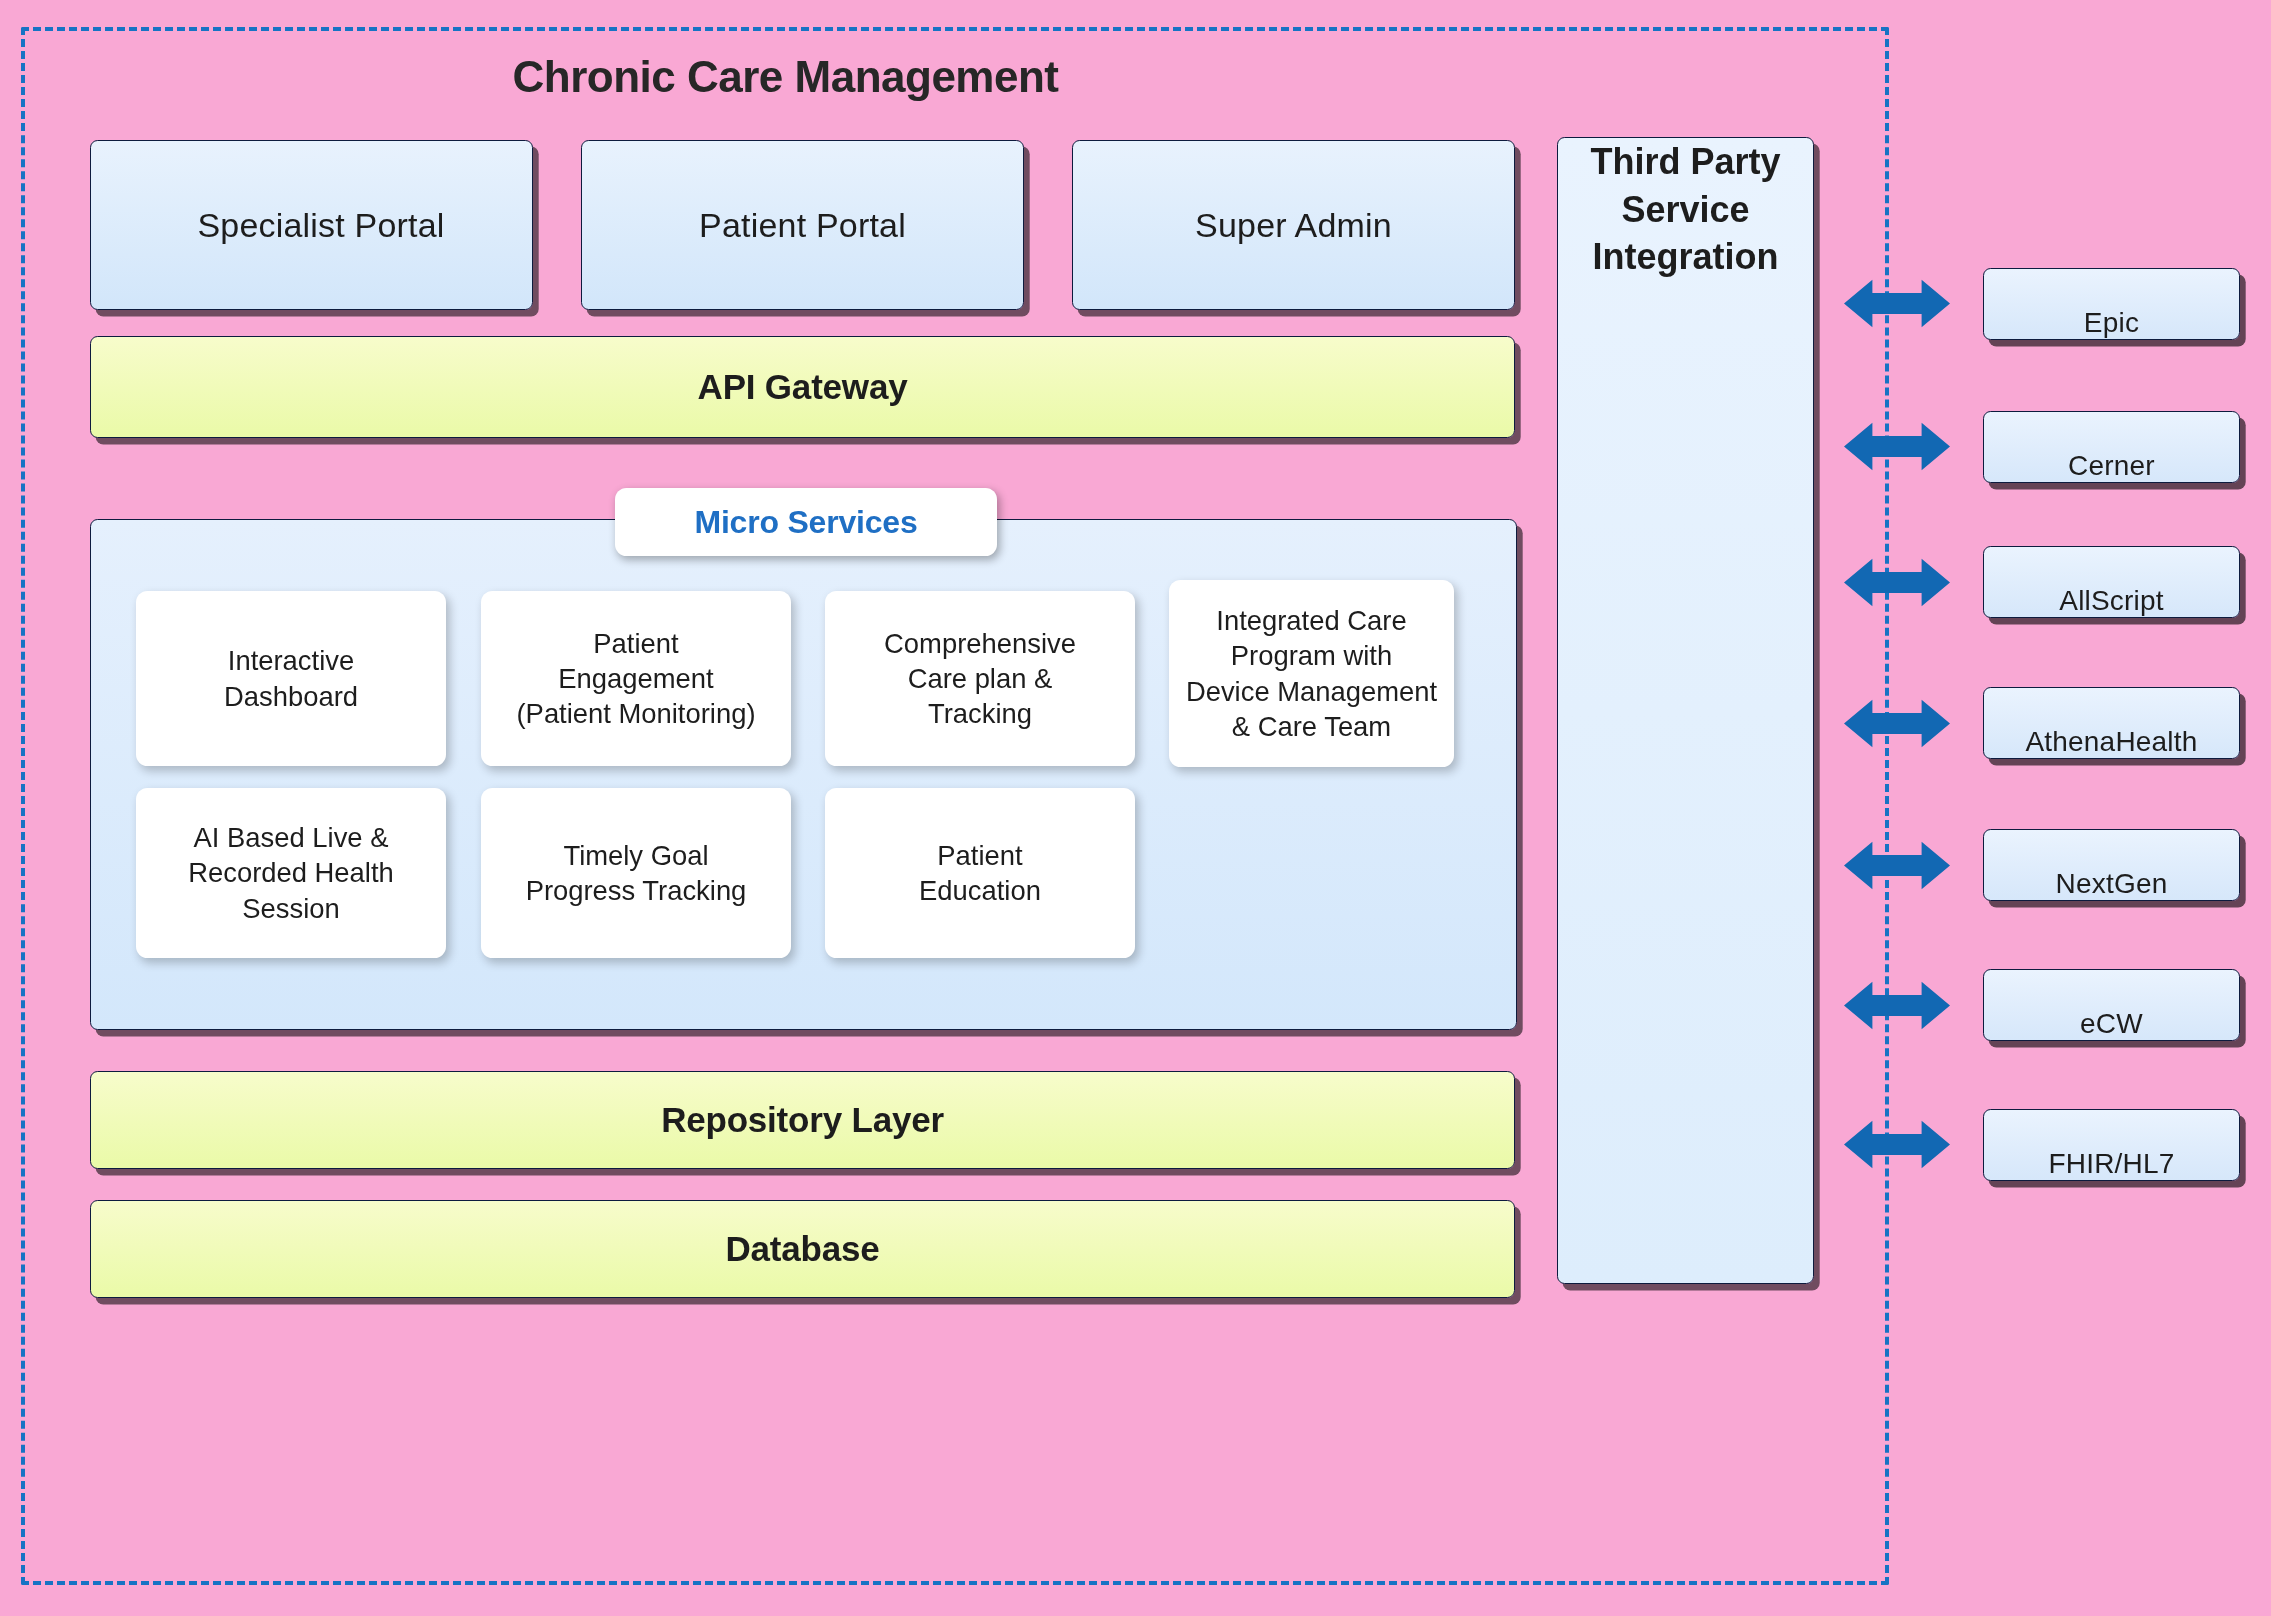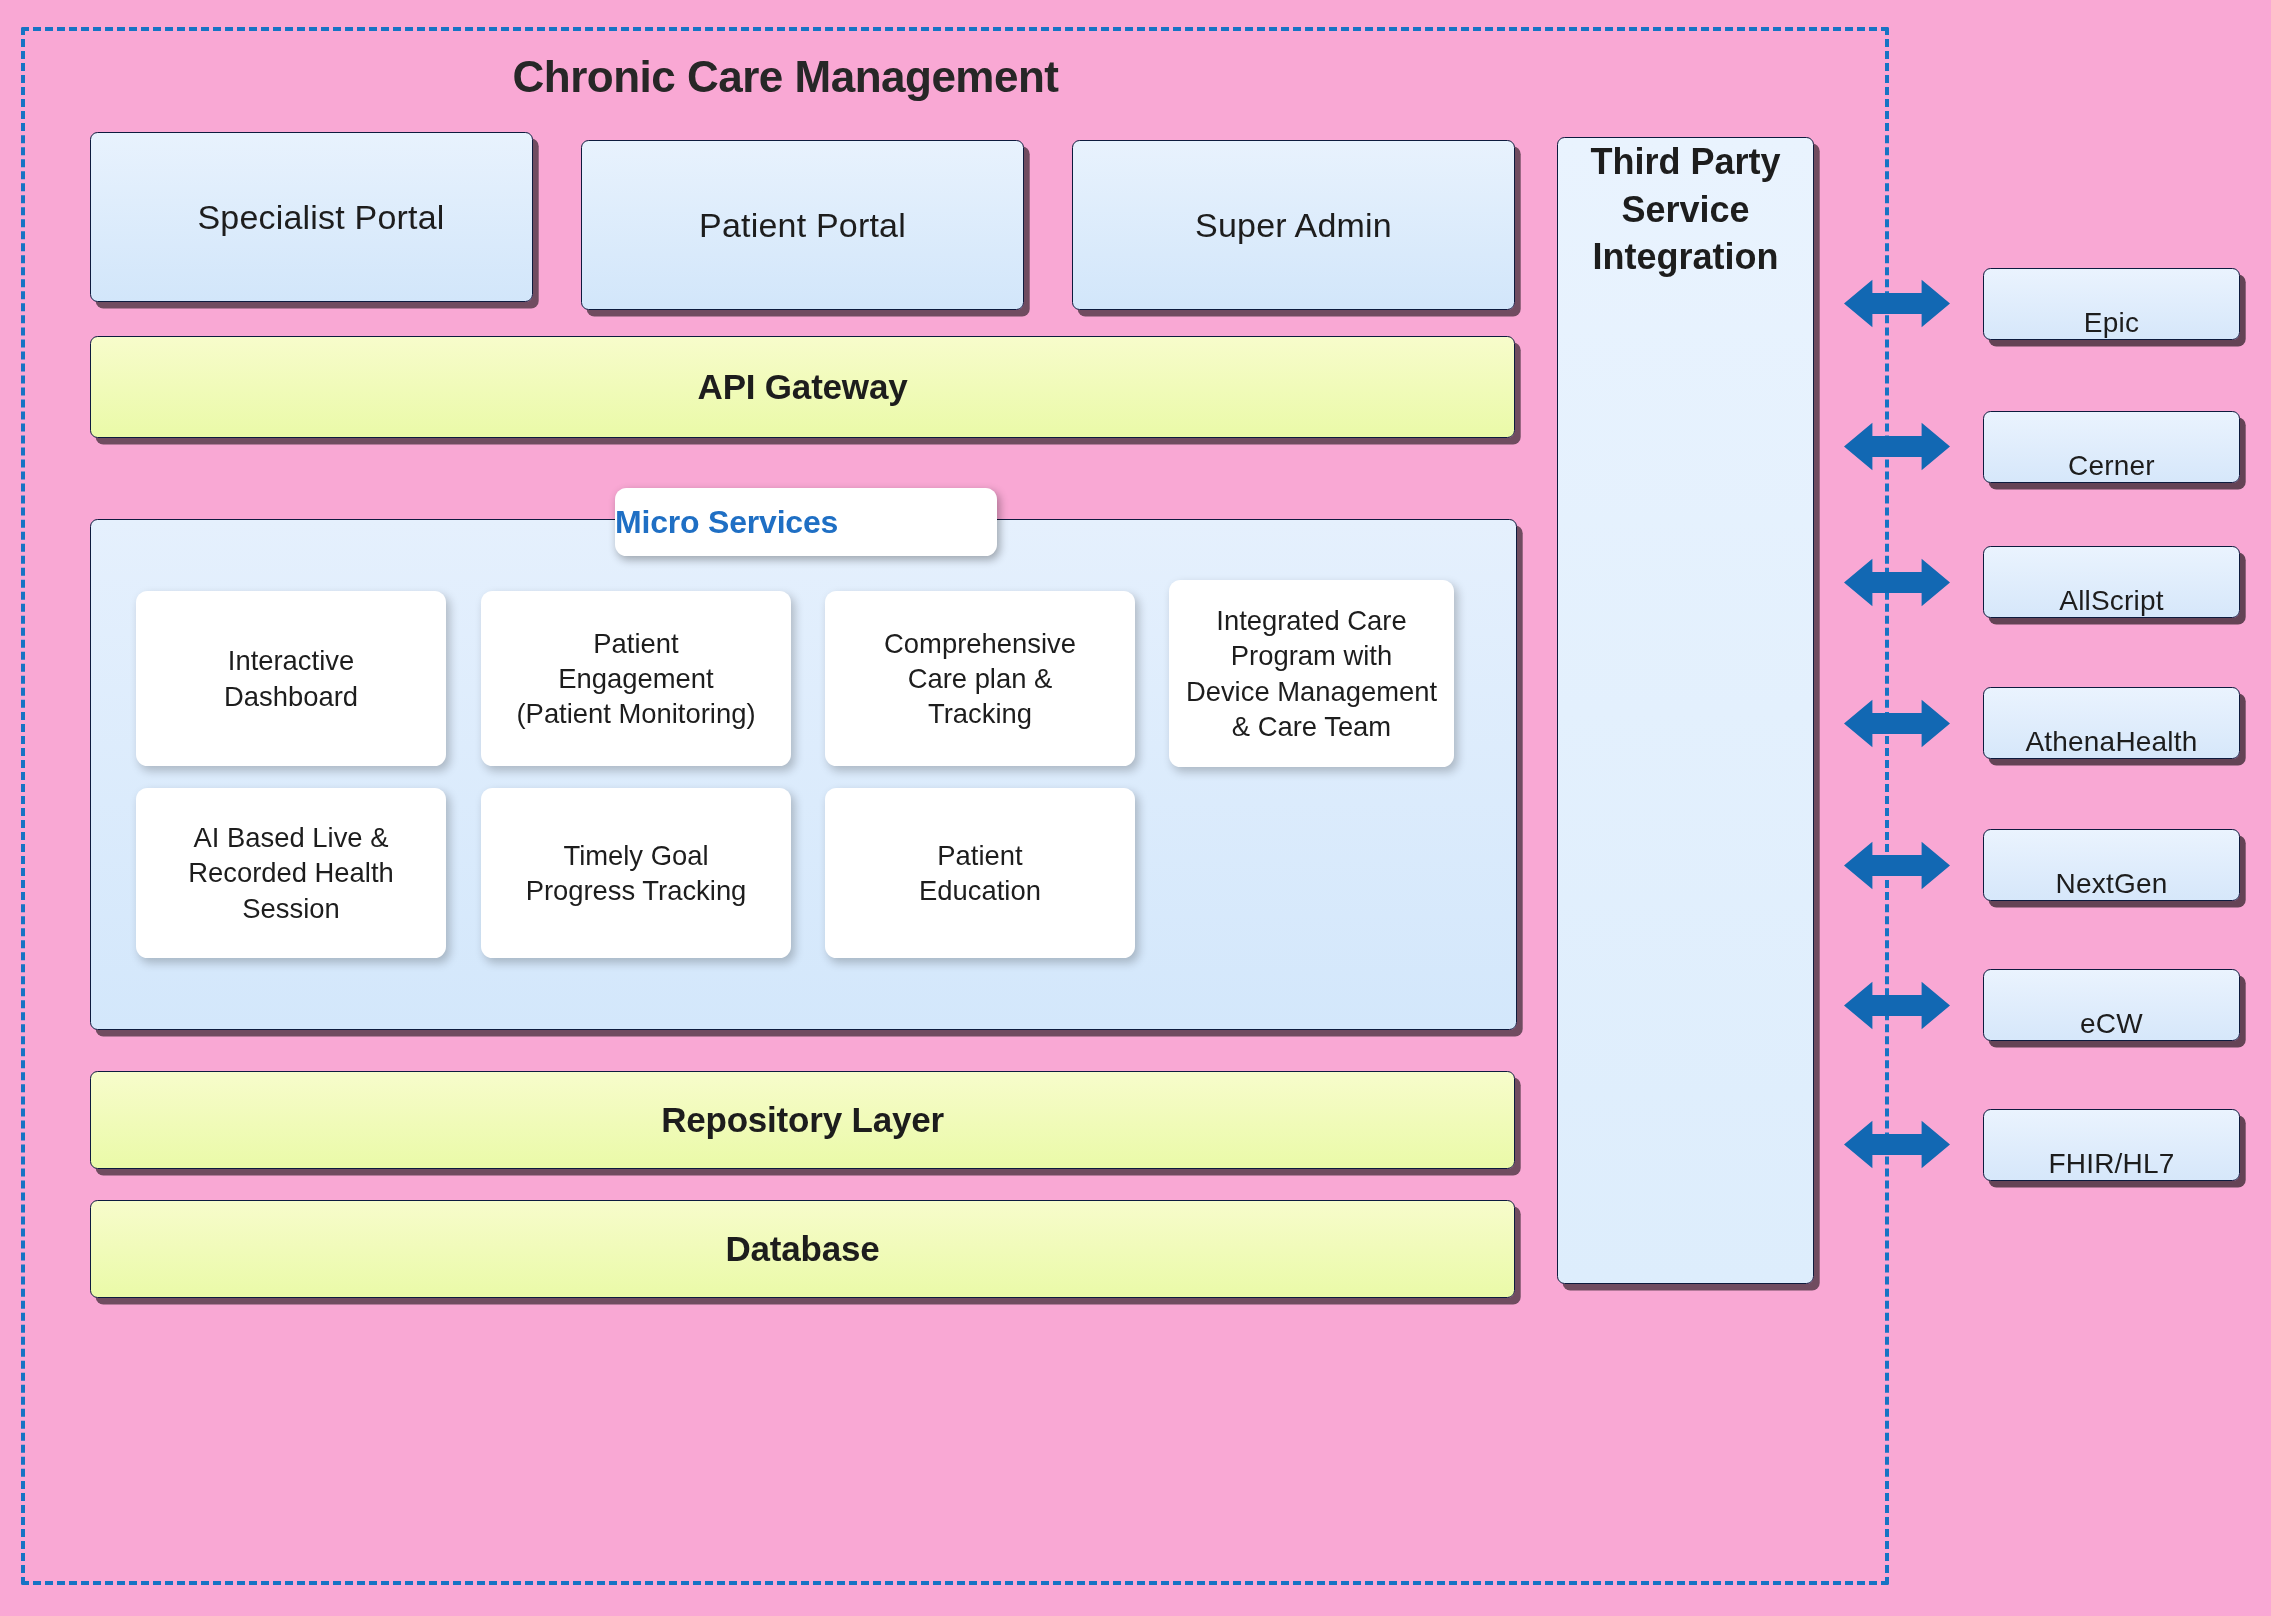--- a/index.html
+++ b/index.html
@@ -97,20 +97,21 @@
     left: 615px;
     top: 488px;
     width: 382px;
     height: 68px;
     box-sizing: border-box;
     background: #ffffff;
     border-radius: 11.4px;
     box-shadow: 2.8px 3.8px 8.5px rgba(0,0,0,0.30);
     display: flex;
     align-items: center;
+    justify-content: center;
     font-size: 32px;
     font-weight: bold;
     color: #1f6fc4;
     letter-spacing: -0.2px;
   }
 
   
   .svc-card {
     position: absolute;
     box-sizing: border-box;
@@ -180,21 +181,21 @@
 </style>
 </head>
 <body>
 
 <div id="canvas">
 
   <div class="boundary"></div>
 
   <div class="diagram-title">Chronic Care Management</div>
 
-  <div class="node portal" style="left:90px; top:132px; width:443px; height:170px;padding-left:19px;">
+  <div class="node portal" style="left:90px; top:140px; width:443px; height:170px;padding-left:19px;">
     <span>Specialist Portal</span>
   </div>
   <div class="node portal" style="left:1072px; top:140px; width:443px; height:170px;">
     <span>Super Admin</span>
   </div>
   <div class="node portal" style="left:581px; top:140px; width:443px; height:170px;">
     <span>Patient Portal</span>
   </div>
 
   <div class="node layer-bar" style="left:90px; top:336px; width:1425px; height:102px;">

